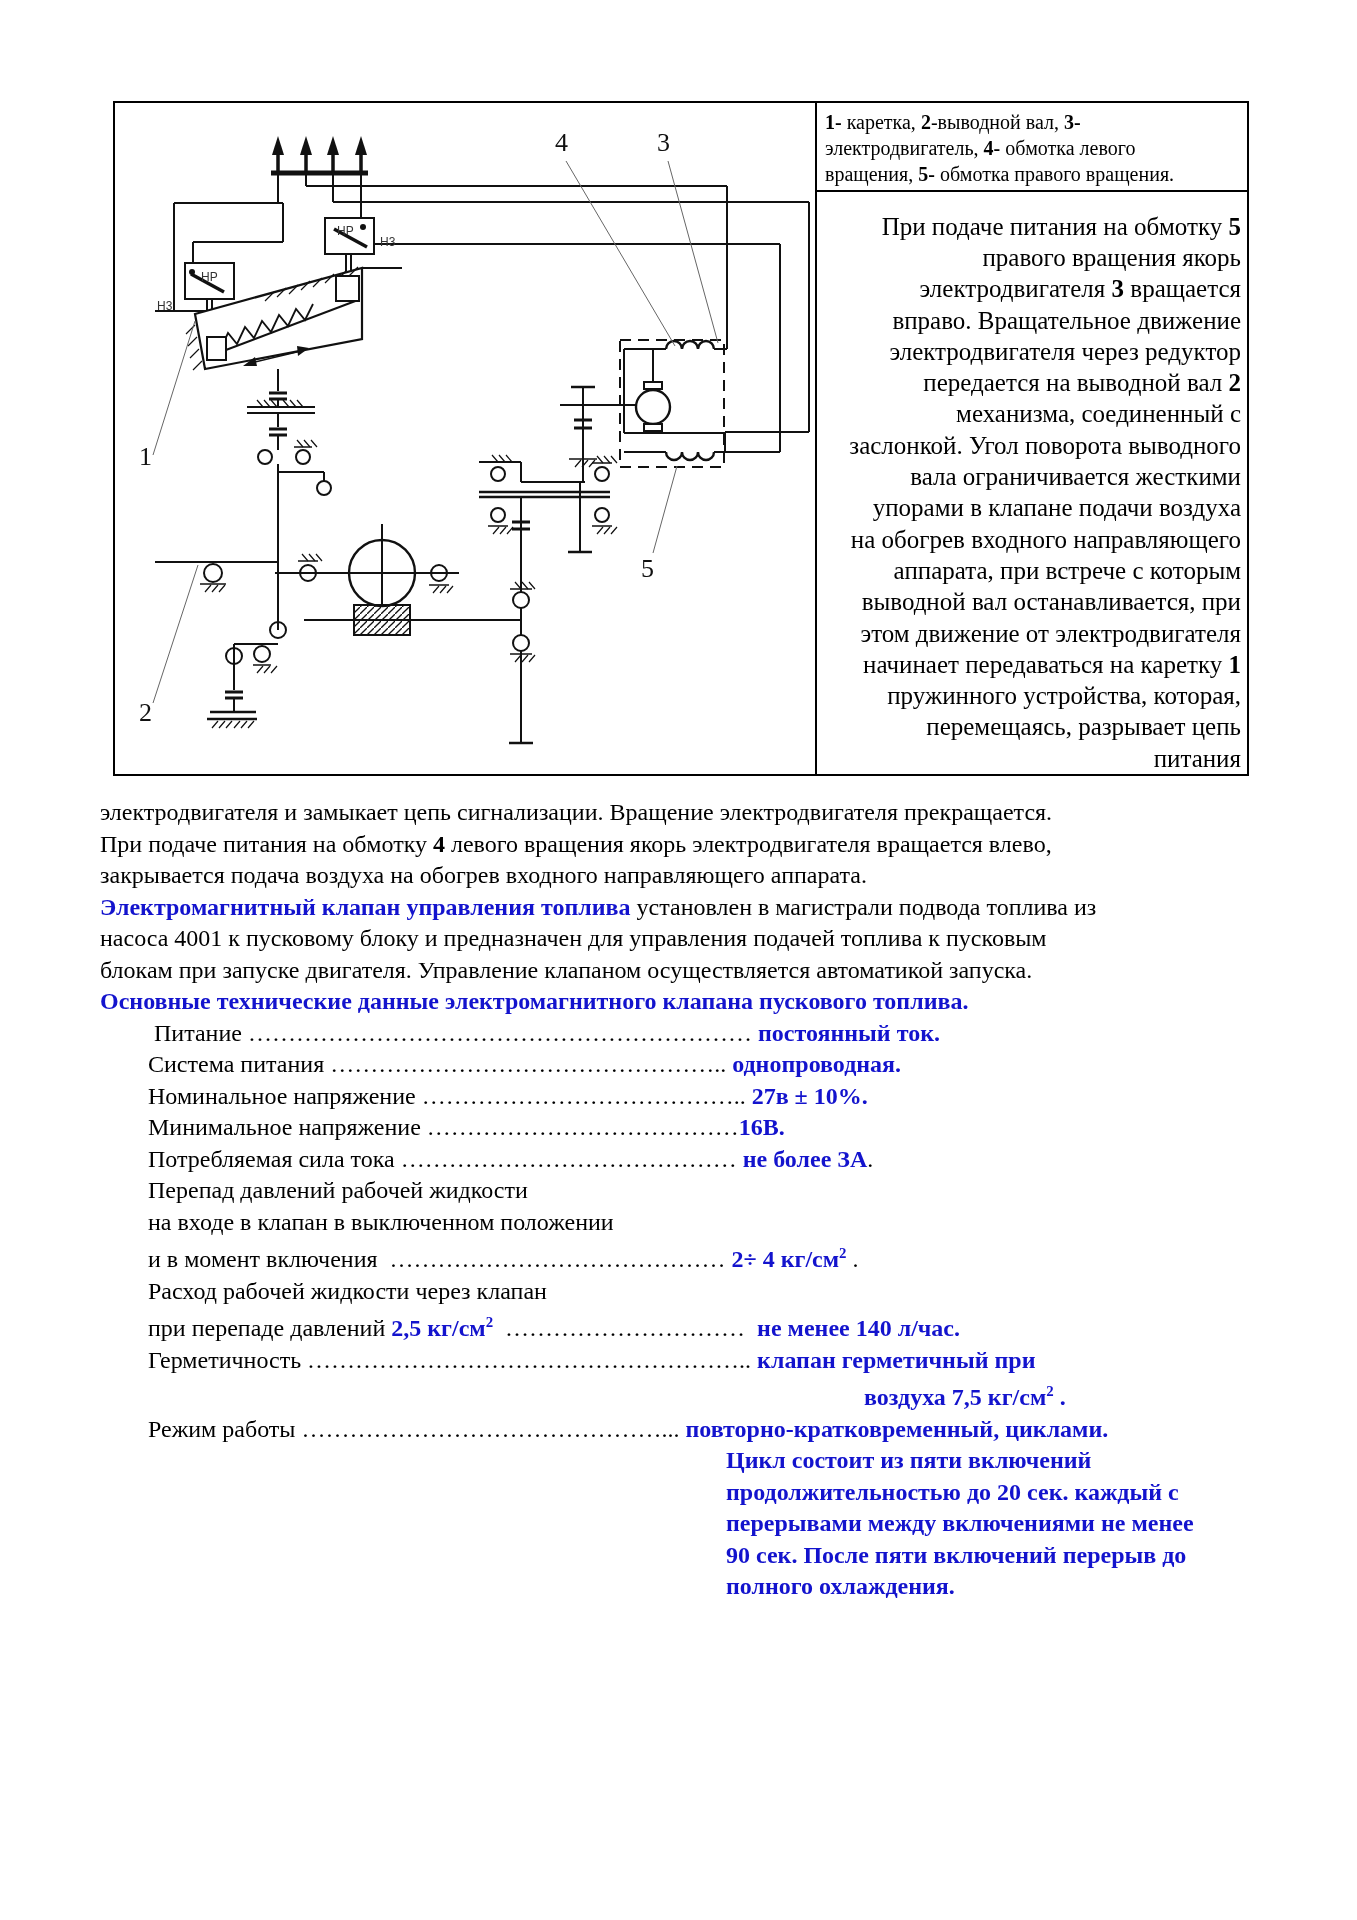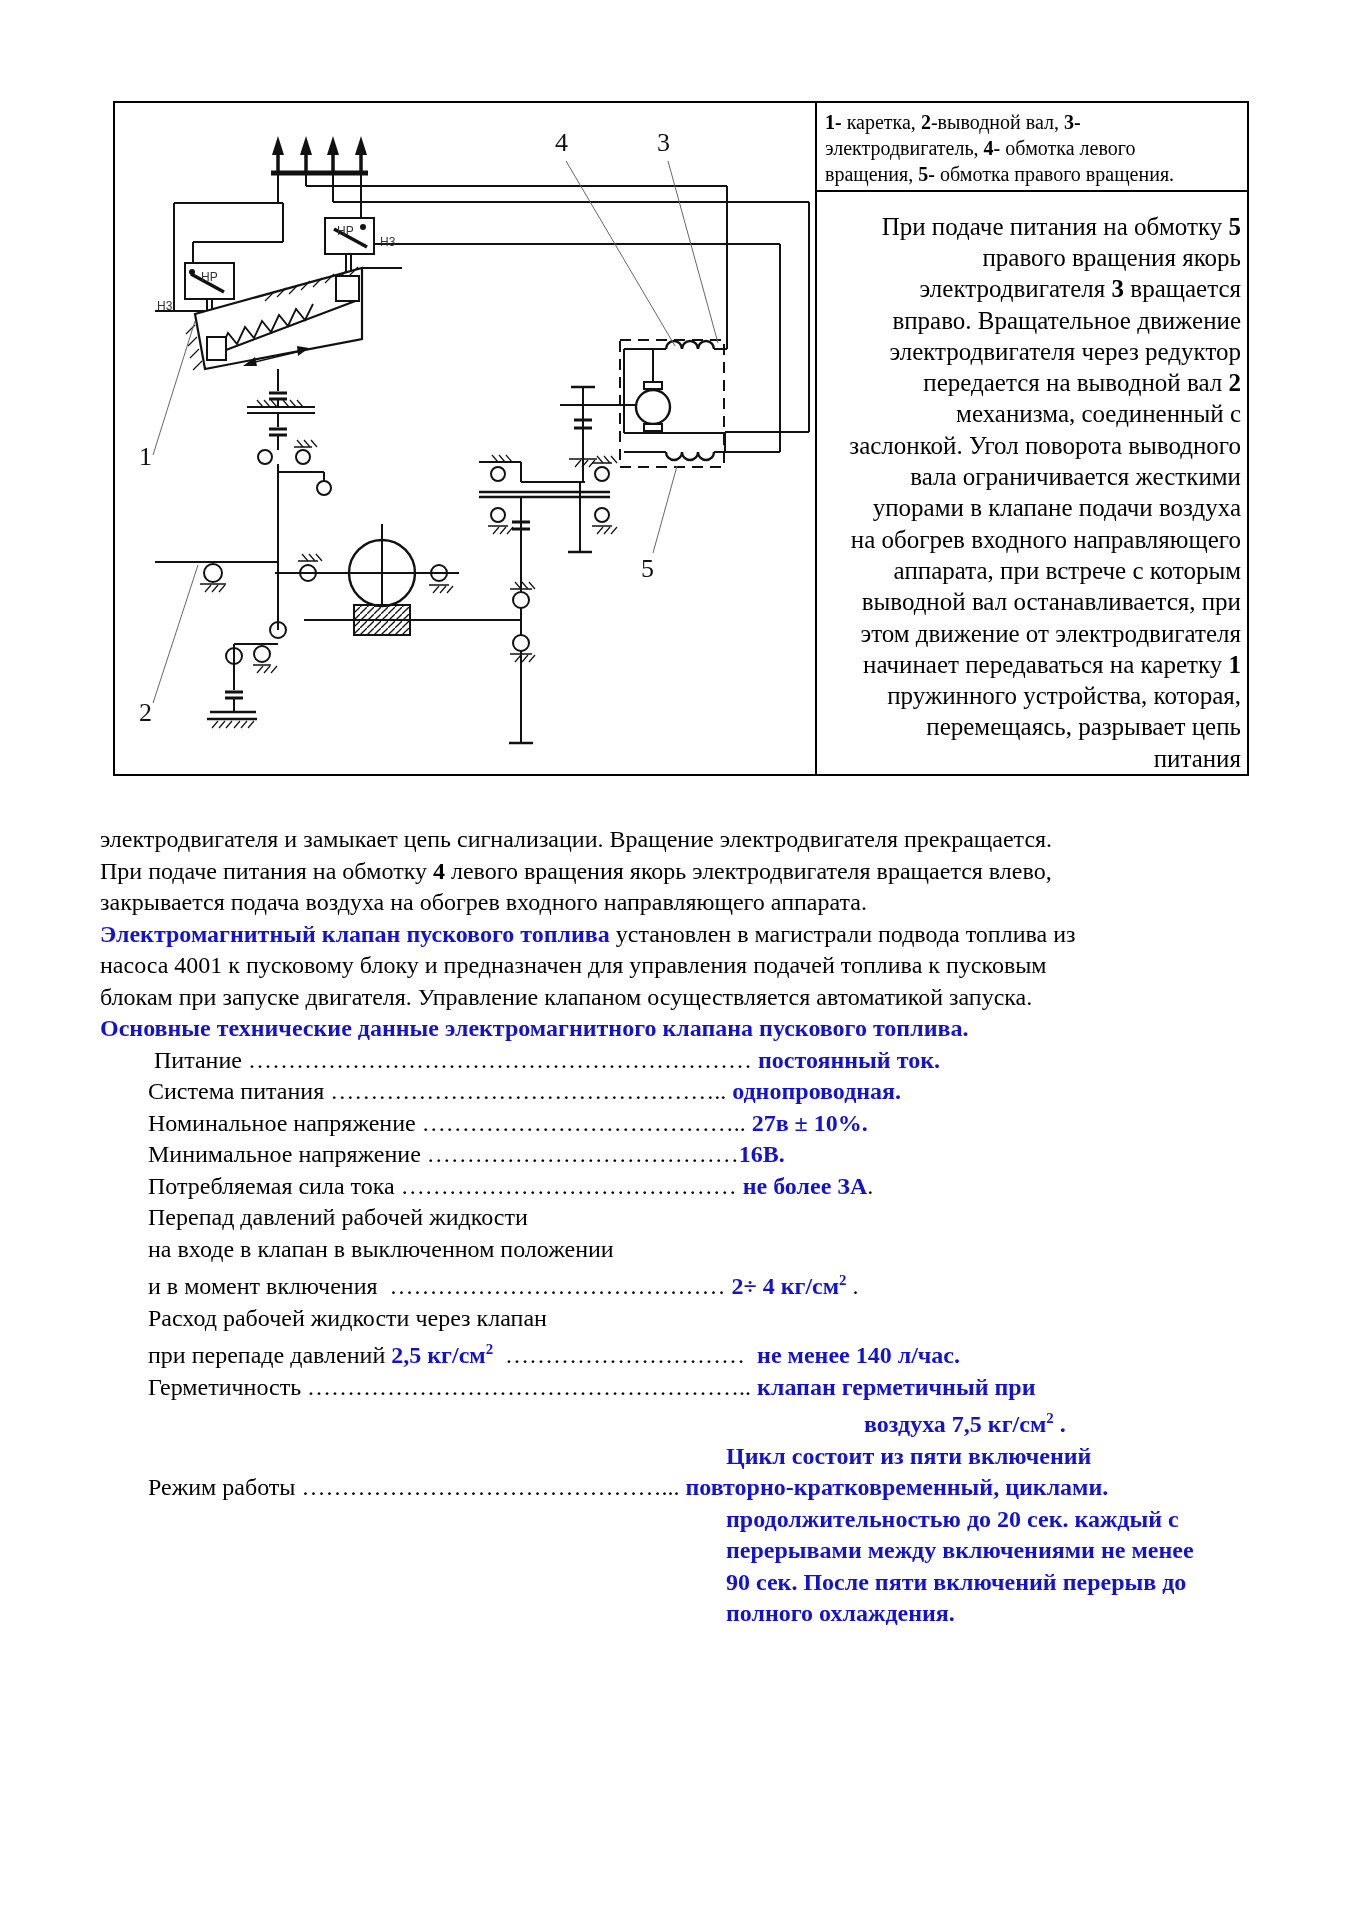--- a/index.html
+++ b/index.html
@@ -22,21 +22,21 @@
   .caption-cell{
     height:112px; border-bottom:2px solid #000; box-sizing:border-box;
     padding:6px 6px 0 8px; font-size:20px; line-height:26px; white-space:pre-wrap;
   }
   .desc-cell{
     flex:1; padding:5px 6px 0 10px; font-size:25px; line-height:31.3px; white-space:pre-wrap;text-align:right;
   }
 
   
   .bodytext{
-    position:absolute; left:100px; top:824px; width:1210px;
+    position:absolute; left:100px; top:797px; width:1210px;
     font-size:24px; line-height:31.5px;
   }
   .bodytext p{ margin:0; white-space:pre-wrap; }
   .heading{ margin:0; font-weight:bold; color:var(--blue); }
   .spec-line{ white-space:pre;margin-left:48px; }
 
   svg text{ font-family:"Liberation Serif", serif; }
   .smalllbl{ font-family:"Liberation Sans", sans-serif; font-size:12px; fill:#333; }
   .num{ font-size:26px; fill:#111; }
 </style>
@@ -242,37 +242,37 @@
 пружинного устройства, которая,
 перемещаясь, разрывает цепь
 питания</span></div>
   </div>
 </div>
 
 <div class="bodytext">
   <p><span>электродвигателя и замыкает цепь сигнализации. Вращение электродвигателя прекращается.
 При подаче питания на обмотку </span><span class="b">4</span><span> левого вращения якорь электродвигателя вращается влево,
 закрывается подача воздуха на обогрев входного направляющего аппарата.</span></p>
-  <p><span class="b c">Электромагнитный клапан пускового топлива</span><span> установлен в магистрали подвода топлива из
+  <p><span class="b c">Электромагнитный клапан управления топлива</span><span> установлен в магистрали подвода топлива из
 насоса 4001 к пусковому блоку и предназначен для управления подачей топлива к пусковым
 блокам при запуске двигателя. Управление клапаном осуществляется автоматикой запуска.</span></p>
   <p class="heading">Основные технические данные электромагнитного клапана пускового топлива.</p>
   <div>
       <div class="spec-line"><span> Питание ……………………………………………………… </span><span class="b c">постоянный ток.</span></div>
       <div class="spec-line"><span>Система питания ………………………………………….. </span><span class="b c">однопроводная.</span></div>
       <div class="spec-line"><span>Номинальное напряжение ………………………………….. </span><span class="b c">27в ± 10%.</span></div>
       <div class="spec-line"><span>Минимальное напряжение …………………………………</span><span class="b c">16В.</span></div>
       <div class="spec-line"><span>Потребляемая сила тока …………………………………… </span><span class="b c">не более ЗА</span><span>.</span></div>
       <div class="spec-line"><span>Перепад давлений рабочей жидкости</span></div>
       <div class="spec-line"><span>на входе в клапан в выключенном положении</span></div>
       <div class="spec-line"><span>и в момент включения  …………………………………… </span><span class="b c">2÷ 4 кг/см</span><sup class="b c">2</sup><span> .</span></div>
       <div class="spec-line"><span>Расход рабочей жидкости через клапан</span></div>
       <div class="spec-line"><span>при перепаде давлений </span><span class="b c">2,5 кг/см</span><sup class="b c">2</sup><span>  …………………………  </span><span class="b c">не менее 140 л/час.</span></div>
       <div class="spec-line"><span>Герметичность ……………………………………………….. </span><span class="b c">клапан герметичный при</span></div>
       <div class="spec-line" style="padding-left: 716px;"><span class="b c">воздуха 7,5 кг/см</span><sup class="b c">2</sup><span class="b c"> .</span></div>
+      <div class="spec-line"><span>Режим работы ………………………………………... </span><span class="b c">повторно-кратковременный, циклами.</span></div>
       <div class="spec-line" style="padding-left: 578px;"><span class="b c">Цикл состоит из пяти включений</span></div>
-      <div class="spec-line"><span>Режим работы ………………………………………... </span><span class="b c">повторно-кратковременный, циклами.</span></div>
       <div class="spec-line" style="padding-left: 578px;"><span class="b c">продолжительностью до 20 сек. каждый с</span></div>
       <div class="spec-line" style="padding-left: 578px;"><span class="b c">перерывами между включениями не менее</span></div>
       <div class="spec-line" style="padding-left: 578px;"><span class="b c">90 сек. После пяти включений перерыв до</span></div>
       <div class="spec-line" style="padding-left: 578px;"><span class="b c">полного охлаждения.</span></div>
     </div>
 </div>
 
 </body></html>

